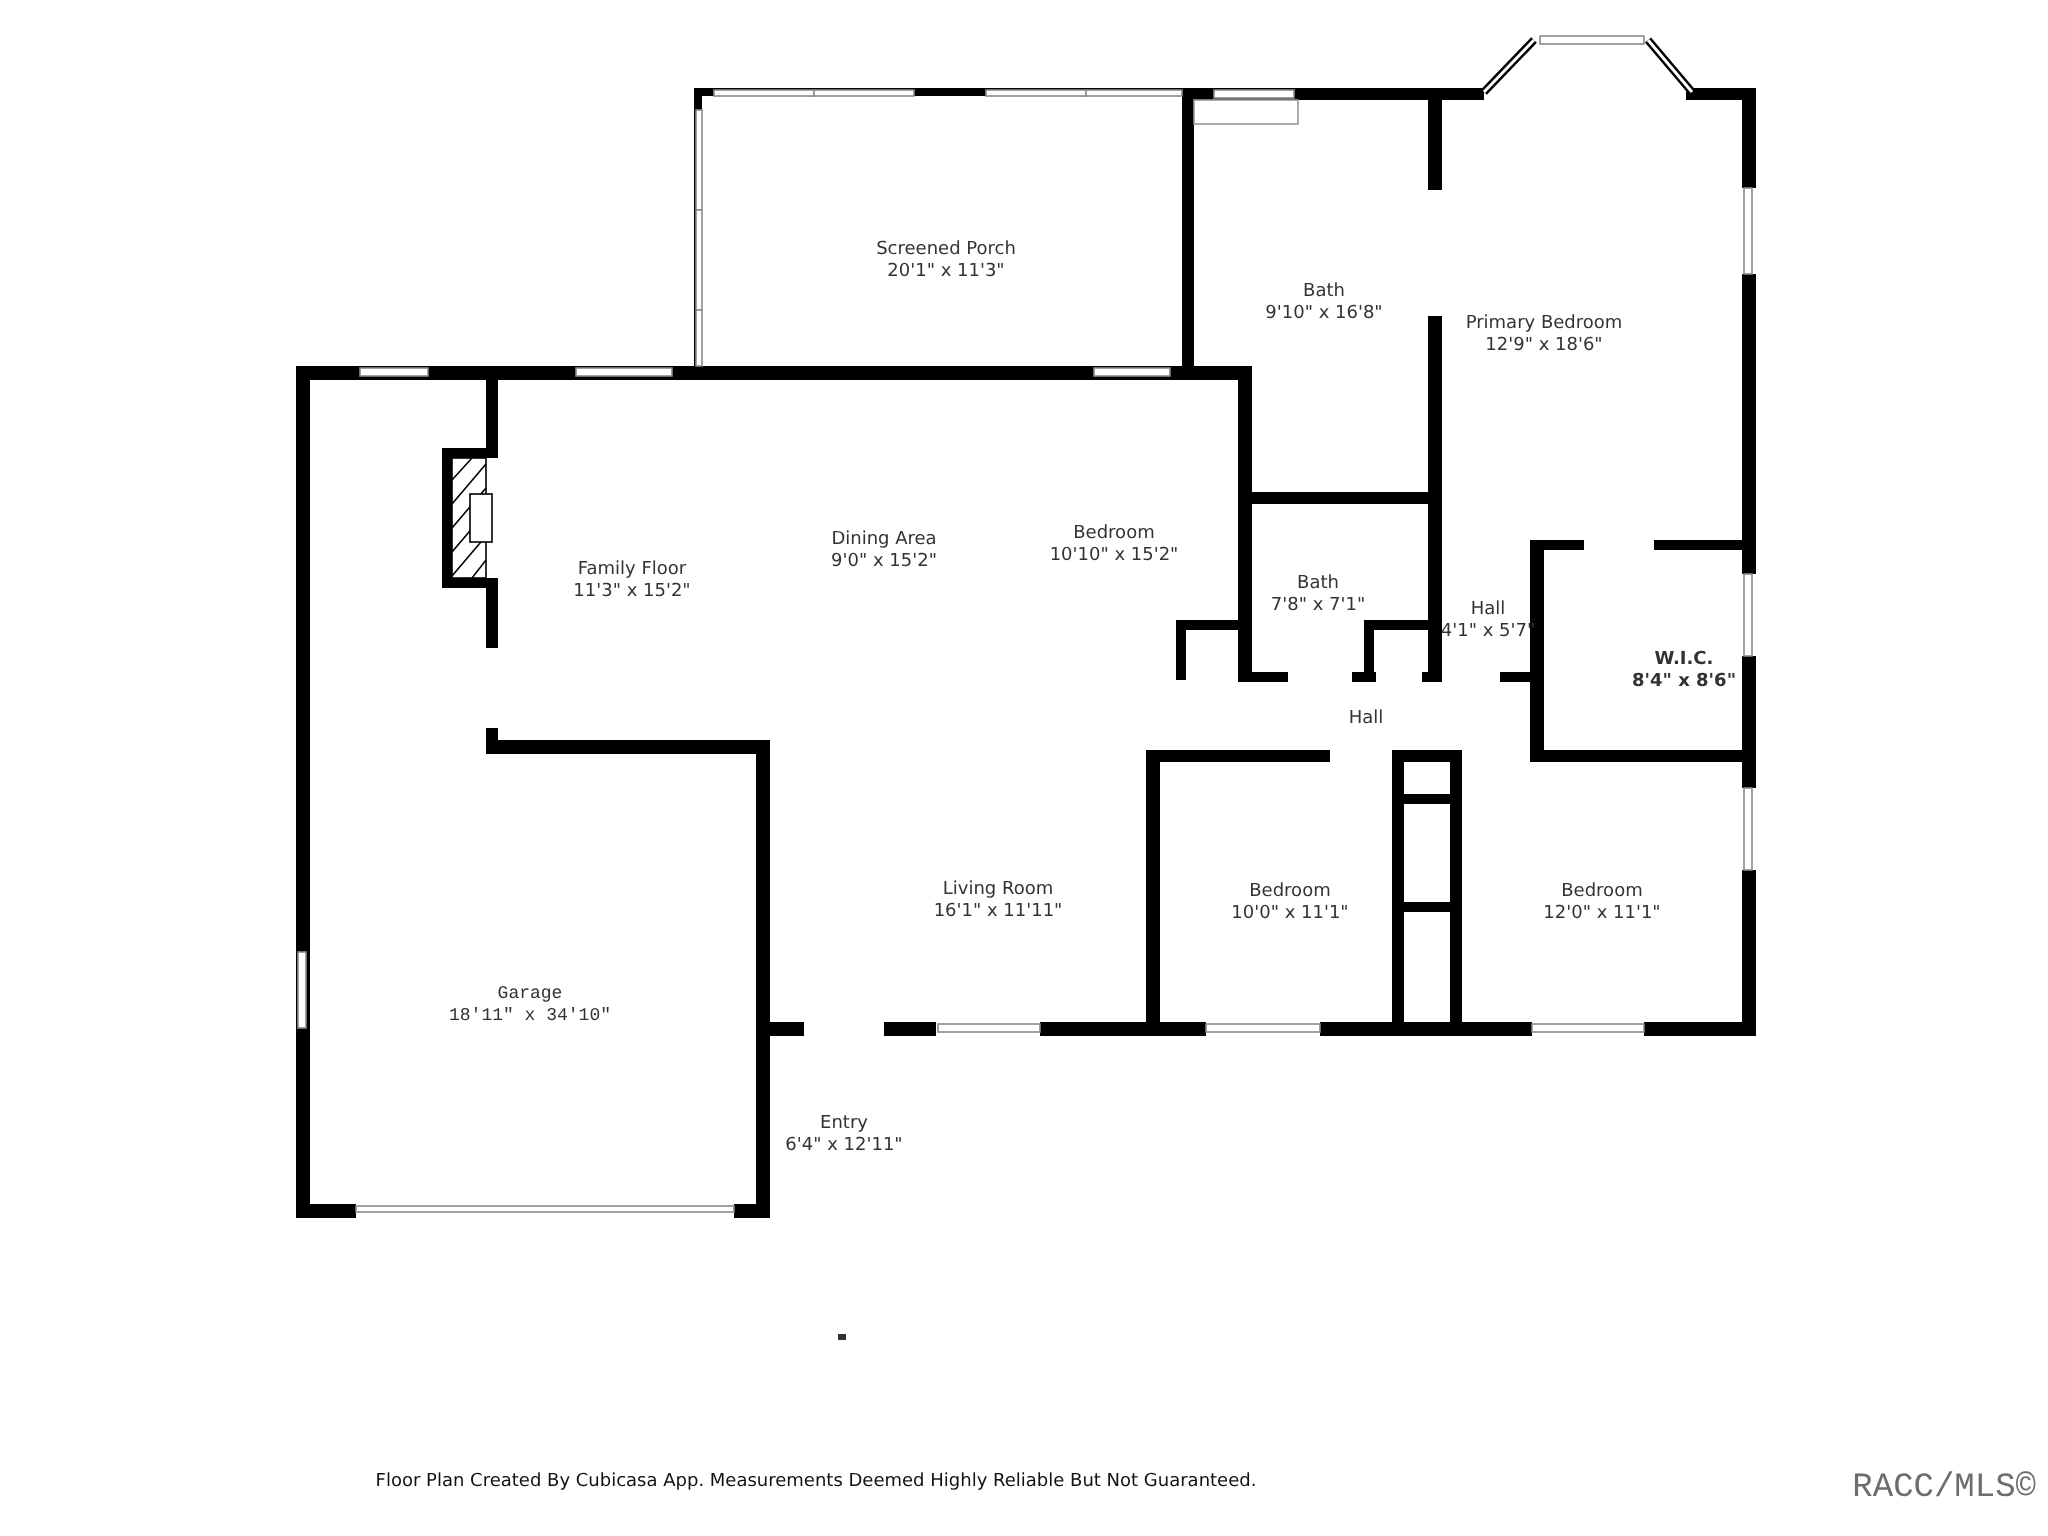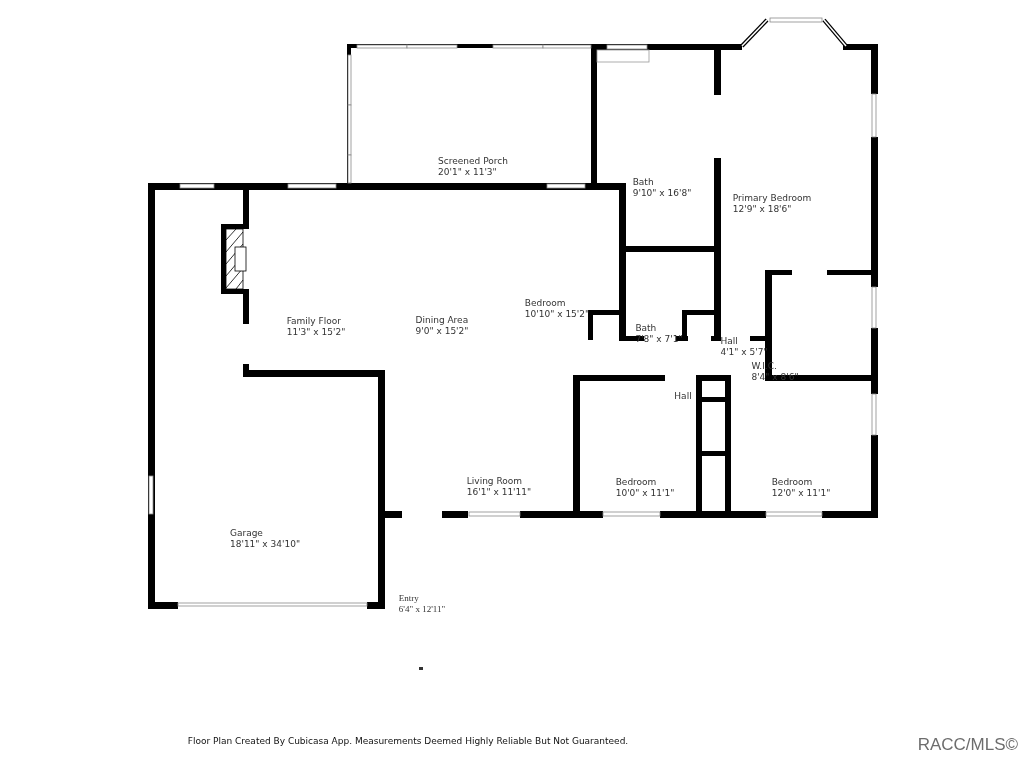--- a/index.html
+++ b/index.html
@@ -1,21 +1,21 @@
 <!DOCTYPE html>
 <html><head>
 <meta charset="utf-8">
 <style>
   html, body { margin: 0; padding: 0; background: #ffffff; }
   body { width: 1024px; height: 768px; position: relative; overflow: hidden; font-family: "DejaVu Sans", sans-serif; }
   #plan { position: absolute; left: 0; top: 0; width: 1024px; height: 768px; }
-  .room-label { position: absolute; transform: translate(-50%, -50%); font-size: 9px; line-height: 11px; color: #333; white-space: nowrap; margin-top: 36px; }
+  .room-label { position: absolute; transform: translate(-50%, -50%); text-align: center; font-size: 9px; line-height: 11px; color: #333; white-space: nowrap; }
   .room-label span { display: block; }
   .footer-note { position: absolute; left: 0; width: 816px; top: 736px; text-align: center; font-size: 9px; color: #111; }
-  .watermark { position: absolute; right: 6px; top: 735px; font-family: Liberation Sans, sans-serif; font-size: 17px; color: #6d6d6d; letter-spacing: 0px; }
+  .watermark { position: absolute; right: 6px; top: 735px; font-family: Liberation Mono, monospace; font-size: 17px; color: #6d6d6d; letter-spacing: 0px; }
 </style>
 </head>
 <body>
 
 <svg id="plan" viewBox="0 0 1024 768" xmlns="http://www.w3.org/2000/svg">
   <g fill="#000">
 
     <rect x="347" y="44" width="4" height="141"></rect>
     <rect x="347" y="44" width="250" height="4"></rect>
     <rect x="591" y="44" width="6" height="142"></rect>
@@ -136,58 +136,58 @@
   <span>9'10" x 16'8"</span>
 </div>
 <div class="room-label" style="left:772px;top:168px;">
   <span>Primary Bedroom</span>
   <span>12'9" x 18'6"</span>
 </div>
 <div class="room-label" style="left:316px;top:291px;">
   <span>Family Floor</span>
   <span>11'3" x 15'2"</span>
 </div>
-<div class="room-label" style="left:442px;top:290px;">
+<div class="room-label" style="left:442px;top:276px;">
   <span>Dining Area</span>
   <span>9'0" x 15'2"</span>
 </div>
 <div class="room-label" style="left:557px;top:273px;">
   <span>Bedroom</span>
   <span>10'10" x 15'2"</span>
 </div>
 <div class="room-label" style="left:659px;top:298px;">
   <span>Bath</span>
   <span>7'8" x 7'1"</span>
 </div>
 <div class="room-label" style="left:744px;top:311px;">
   <span>Hall</span>
   <span>4'1" x 5'7"</span>
 </div>
-<div class="room-label" style="left:775px;top:336px;">
+<div class="room-label" style="left:842px;top:336px;font-weight:bold;">
   <span>W.I.C.</span>
   <span>8'4" x 8'6"</span>
 </div>
 <div class="room-label" style="left:683px;top:360px;">
   <span>Hall</span>
 </div>
 <div class="room-label" style="left:499px;top:451px;">
   <span>Living Room</span>
   <span>16'1" x 11'11"</span>
 </div>
 <div class="room-label" style="left:645px;top:452px;">
   <span>Bedroom</span>
   <span>10'0" x 11'1"</span>
 </div>
 <div class="room-label" style="left:801px;top:452px;">
   <span>Bedroom</span>
   <span>12'0" x 11'1"</span>
 </div>
-<div class="room-label" style="left:265px;top:503px;">
+<div class="room-label" style="left:265px;top:503px;font-family:Liberation Mono, monospace;">
   <span>Garage</span>
   <span>18'11" x 34'10"</span>
 </div>
-<div class="room-label" style="left:422px;top:568px;font-family:Liberation Serif, serif;">
+<div class="room-label" style="left:422px;top:568px;">
   <span>Entry</span>
   <span>6'4" x 12'11"</span>
 </div>
 
 <div class="footer-note">Floor Plan Created By Cubicasa App. Measurements Deemed Highly Reliable But Not Guaranteed.</div>
 <div class="watermark">RACC/MLS©</div>
 
 </body></html>

